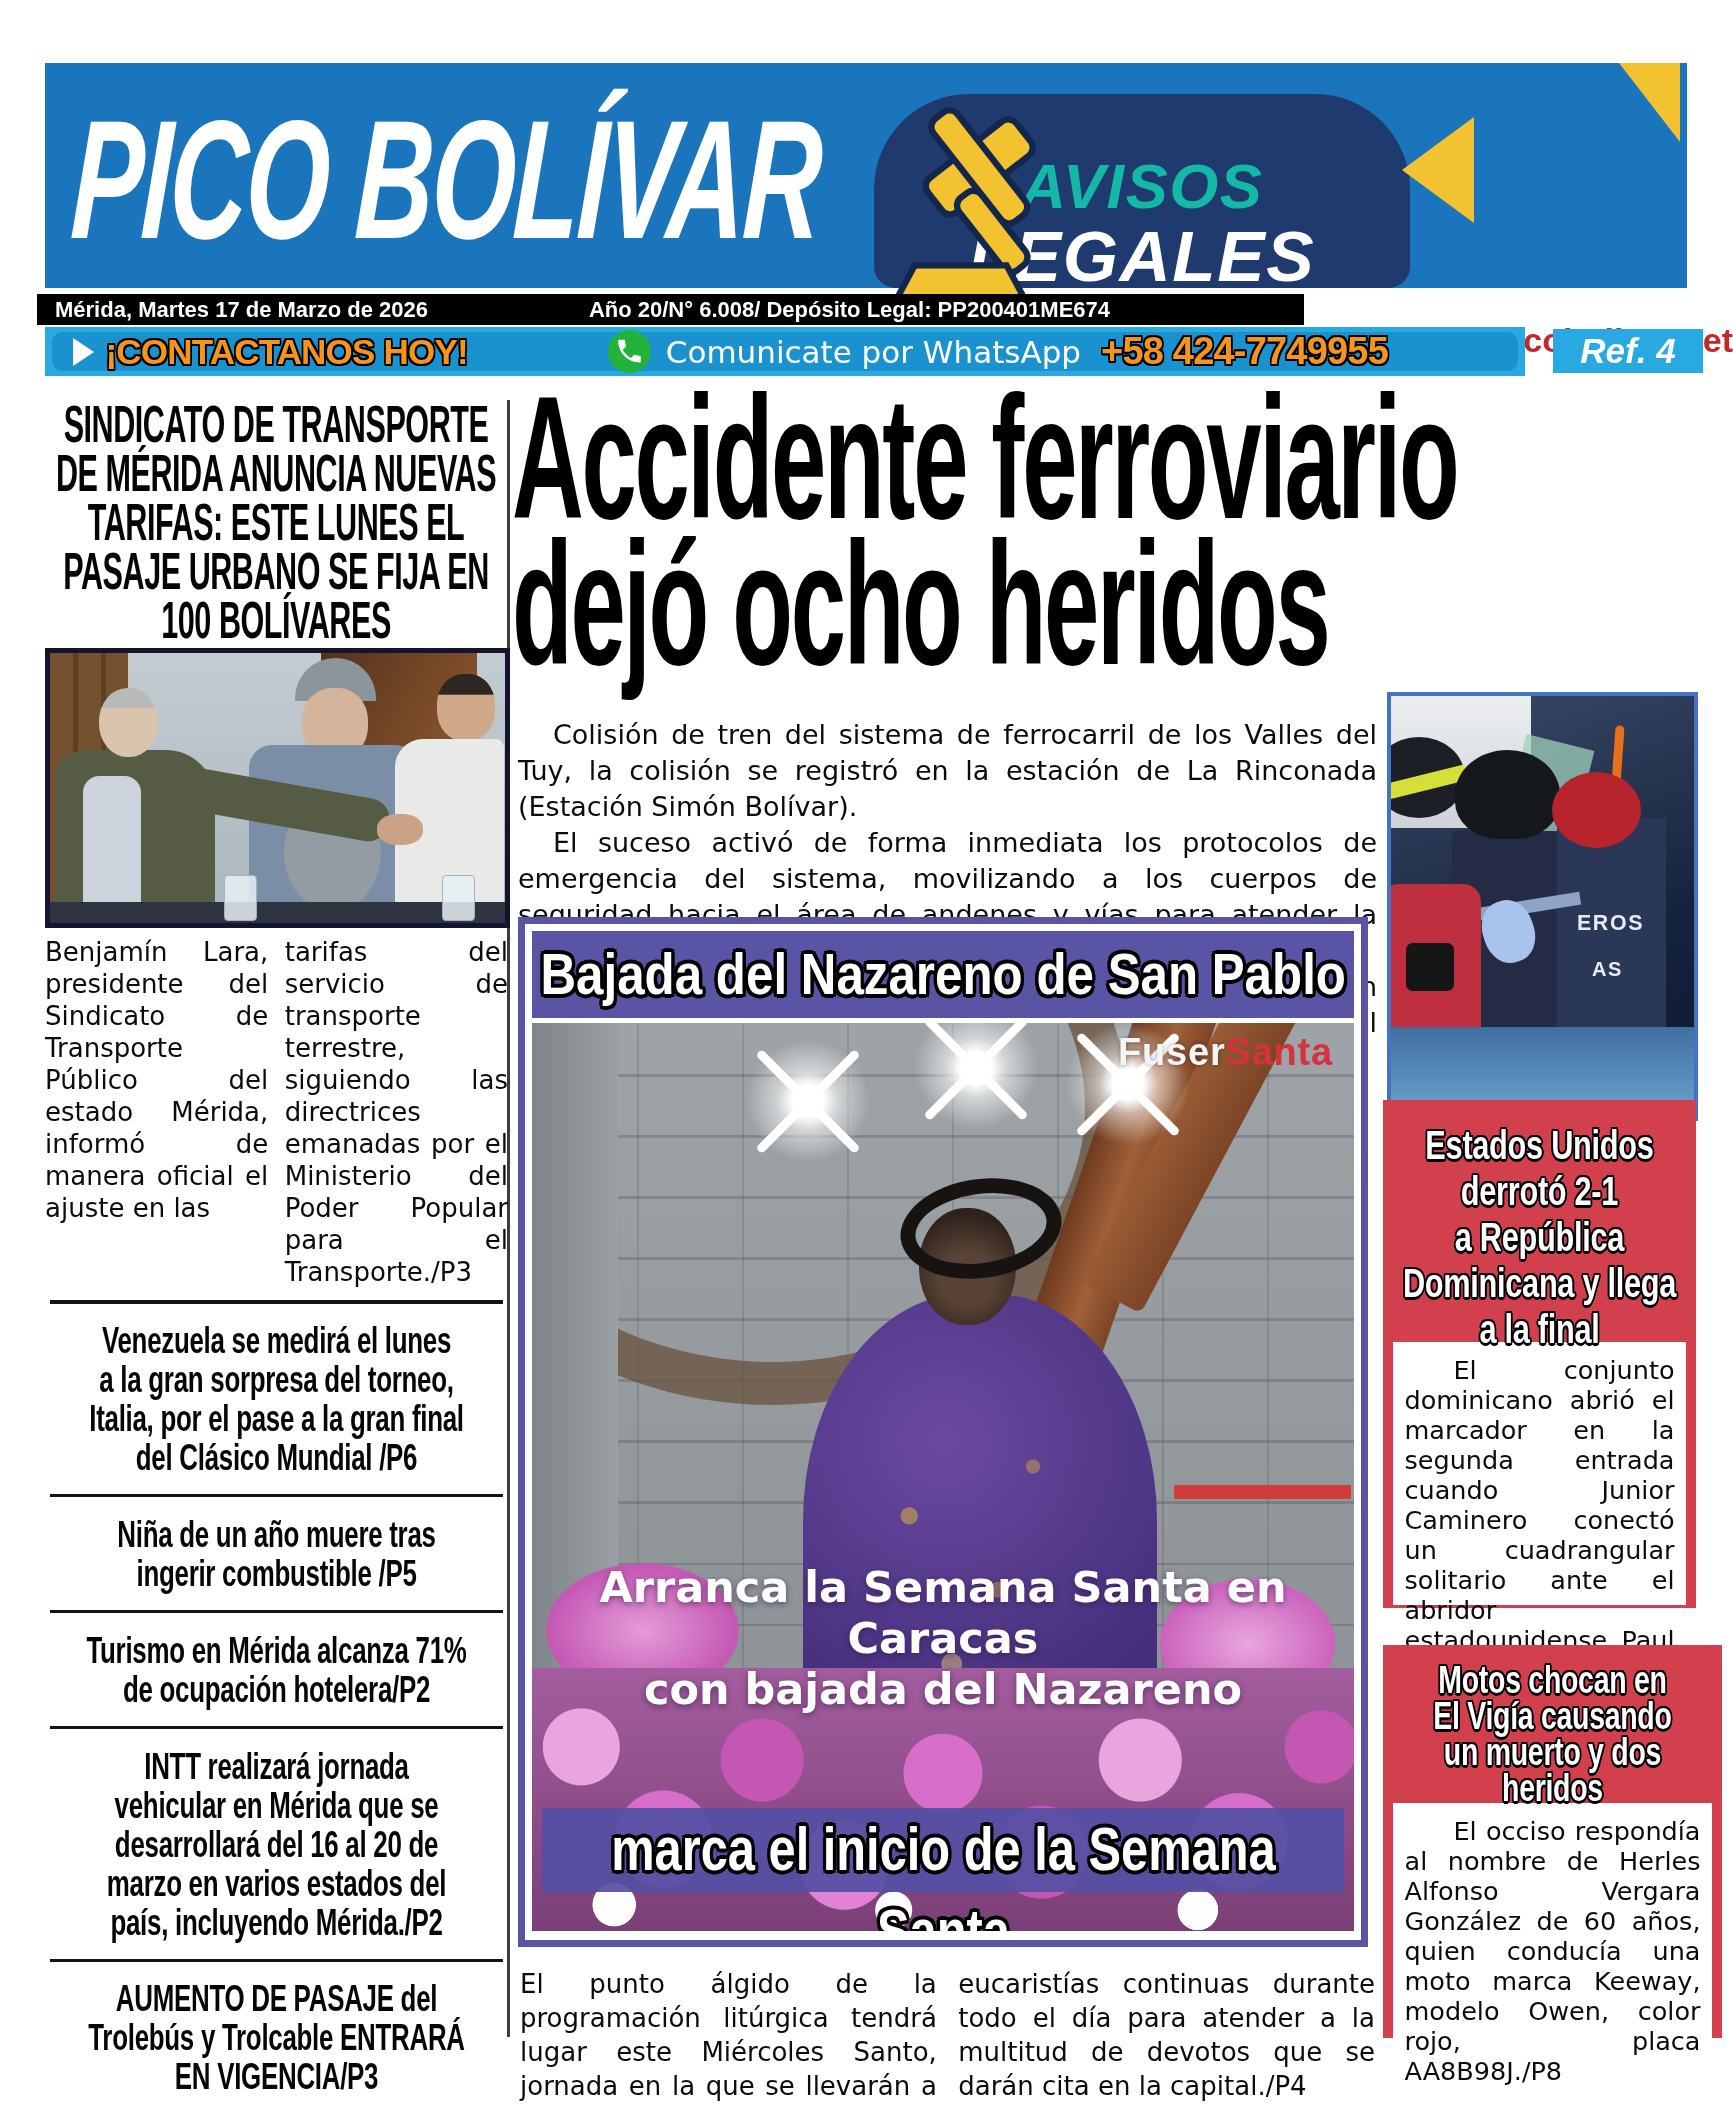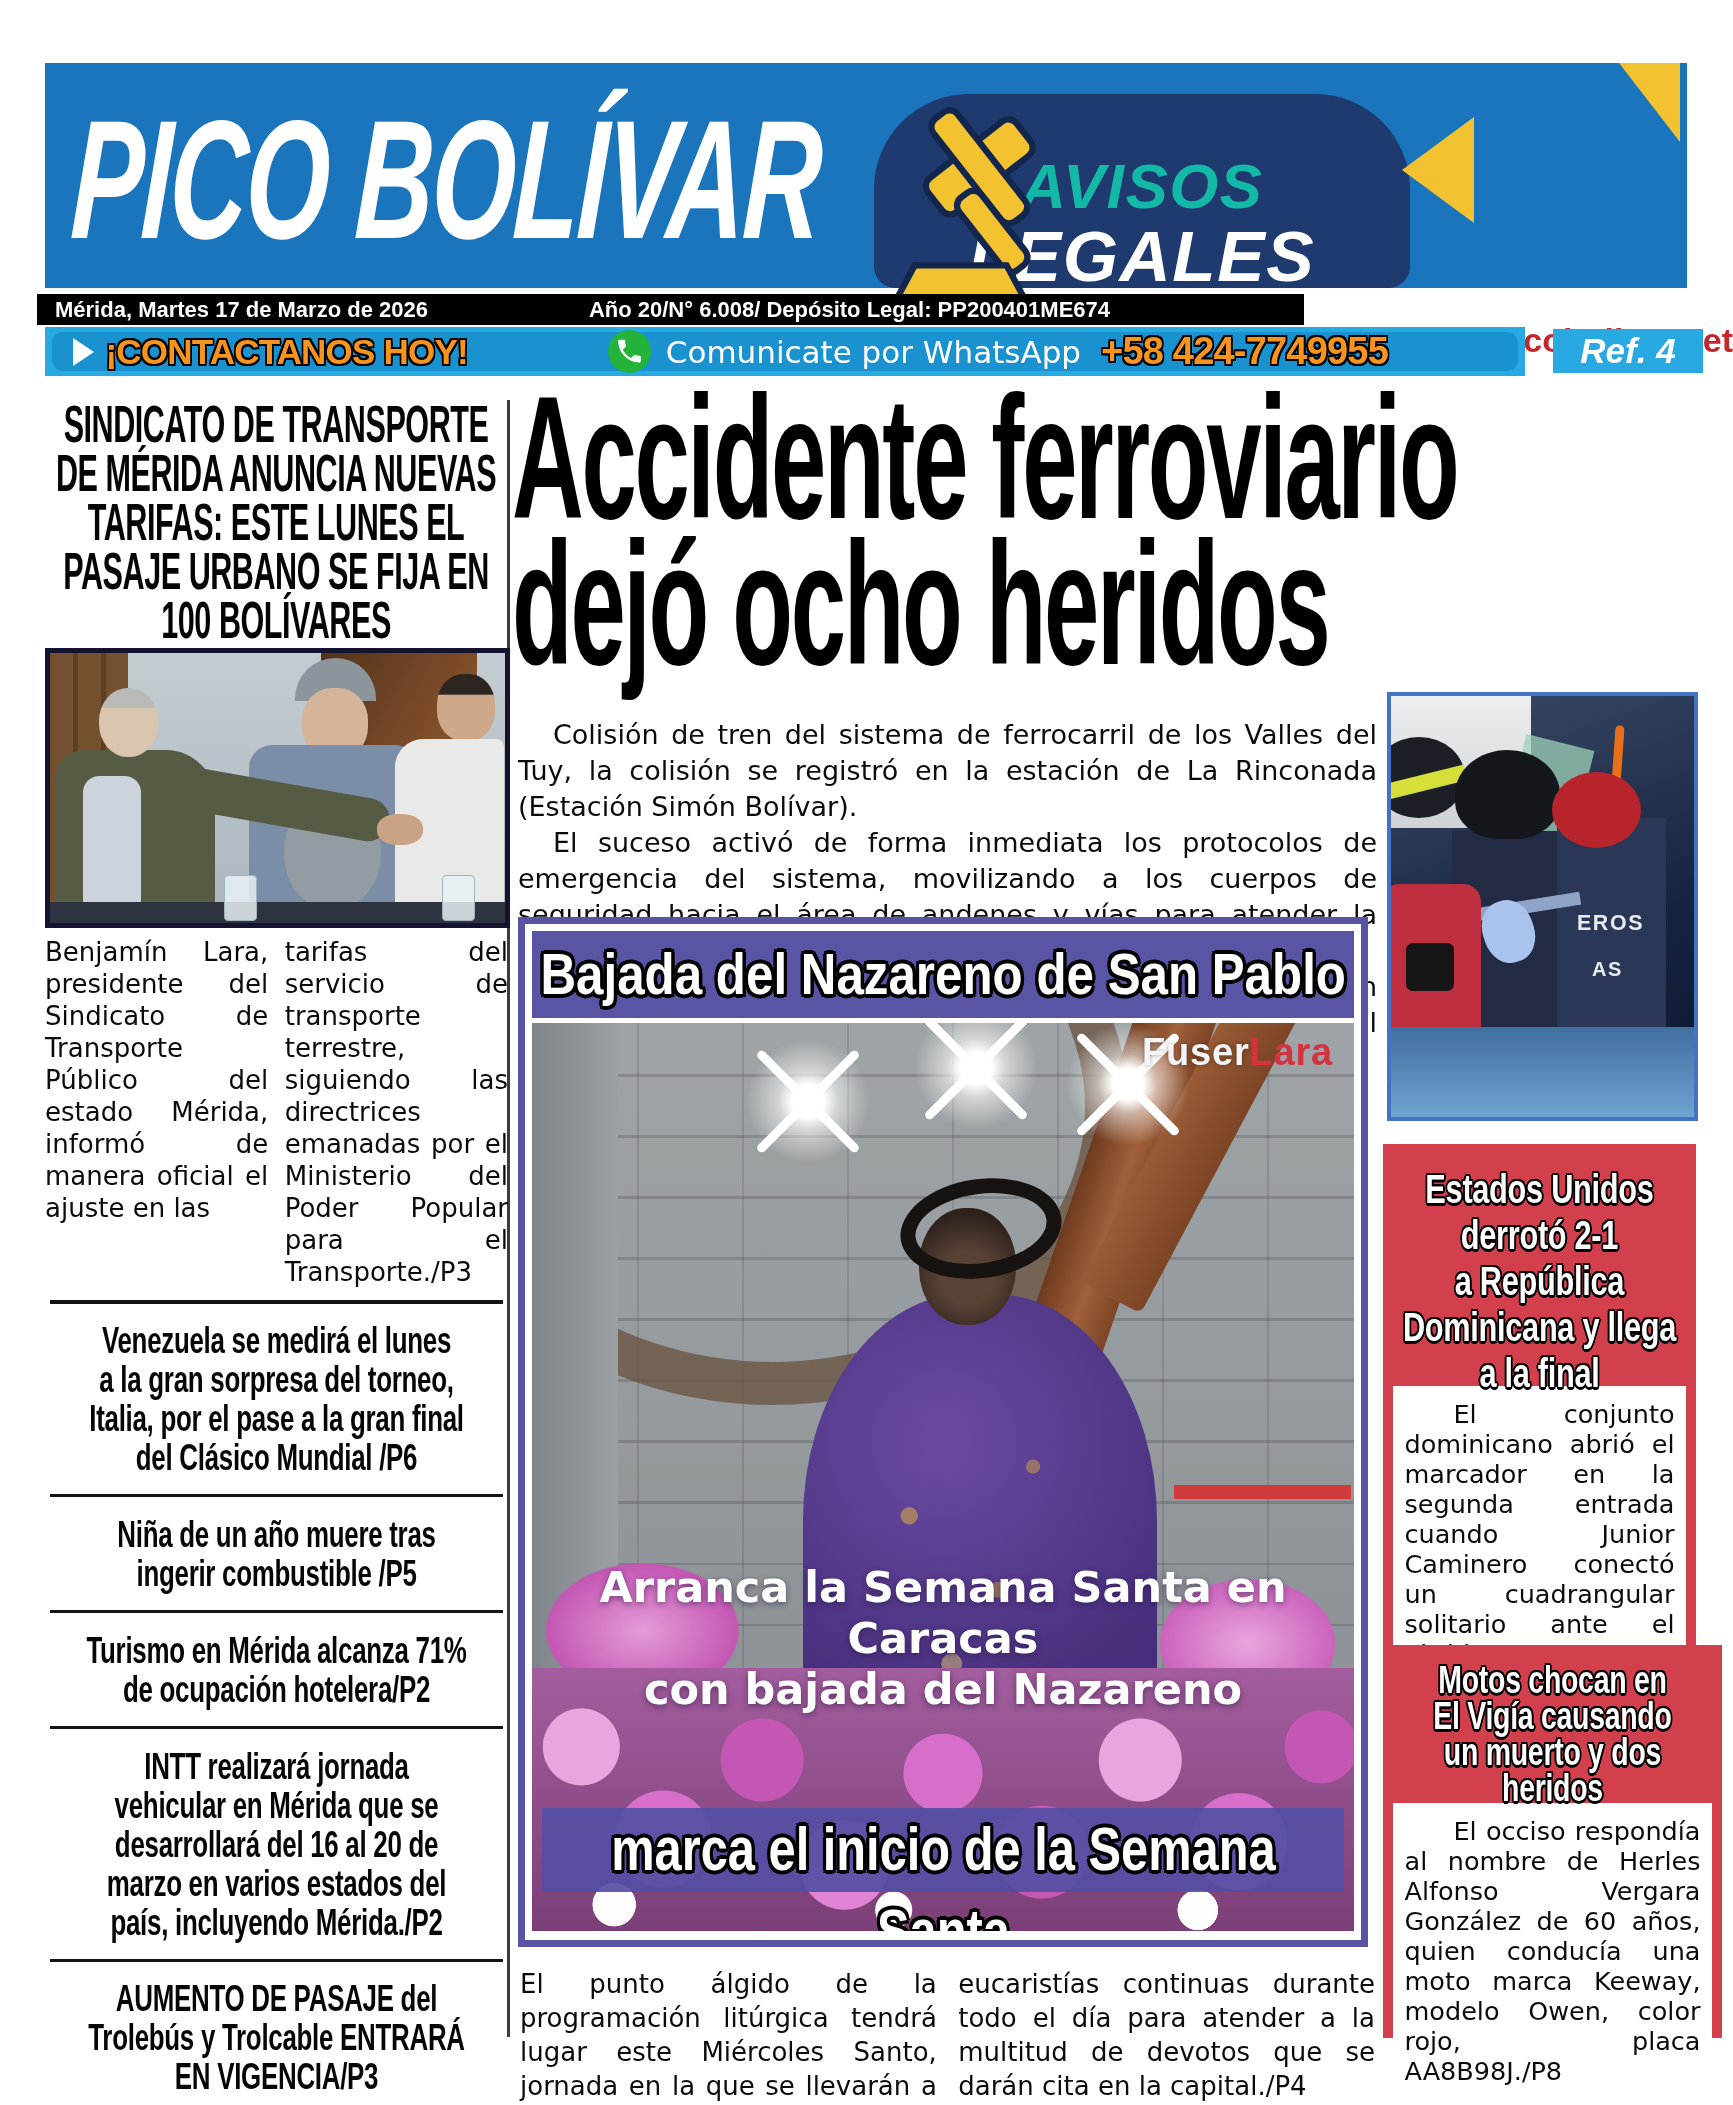--- a/index.html
+++ b/index.html
@@ -305,21 +305,21 @@
     <div class="sc-head"></div>
     <div class="sc-crown"></div>
     <div class="sc-belt"></div>
     <div class="star" style="left:206px;top:8.2px;"></div>
     <div class="star" style="left:374px;top:-25px;"></div>
     <div class="star" style="left:526px;top:-8.2px;"></div>
     <div class="sc-bloomL"></div>
     <div class="sc-bloomR"></div>
     <div class="sc-flowers"></div>
     <div class="wm">
-      <span class="w1">Fuser</span><span class="w2">Lara</span>
+      <span class="w1">Fuser</span><span class="w2">Santa</span>
     </div>
     <div class="f-overlay ctr pre">Arranca la Semana Santa en Caracas
 con bajada del Nazareno</div>
     <div class="f-redstrip"></div>
     <div class="f-band ctr hl">
       <span class="sq sq80 outline-big txt">marca el inicio de la Semana Santa</span>
     </div>
   </div>
 </div>
 
@@ -340,21 +340,21 @@
   <div class="rp-helmY"></div>
   <div class="rp-bandY"></div>
   <div class="rp-helmB"></div>
   <div class="rp-helmR"></div>
   <div class="rp-jack"></div>
   <div class="rp-patch"></div>
   <div class="rp-glove"></div>
   <div class="rp-floor"></div>
 </div>
 
-<div class="abs redbox" style="left:1383px;top:1144px;width:313px;height:508px;">
+<div class="abs redbox" style="left:1383px;top:1100px;width:313px;height:508px;">
   <div class="rb-head ctr hl" style="height:220px;padding-top:11.5px;">
     <span class="sq sq75 pre outline-w txt">Estados Unidos
 derrotó 2-1
 a República
 Dominicana y llega
 a la final</span>
   </div>
   <div class="rb-body just" style="height:237px;">
     <p>El conjunto dominicano abrió el marcador en la segunda entrada cuando Junior Caminero conectó un cuadrangular solitario ante el abridor estadounidense Paul Skenes, colocando a los quisqueyanos en ventaja.</p>
   </div>

